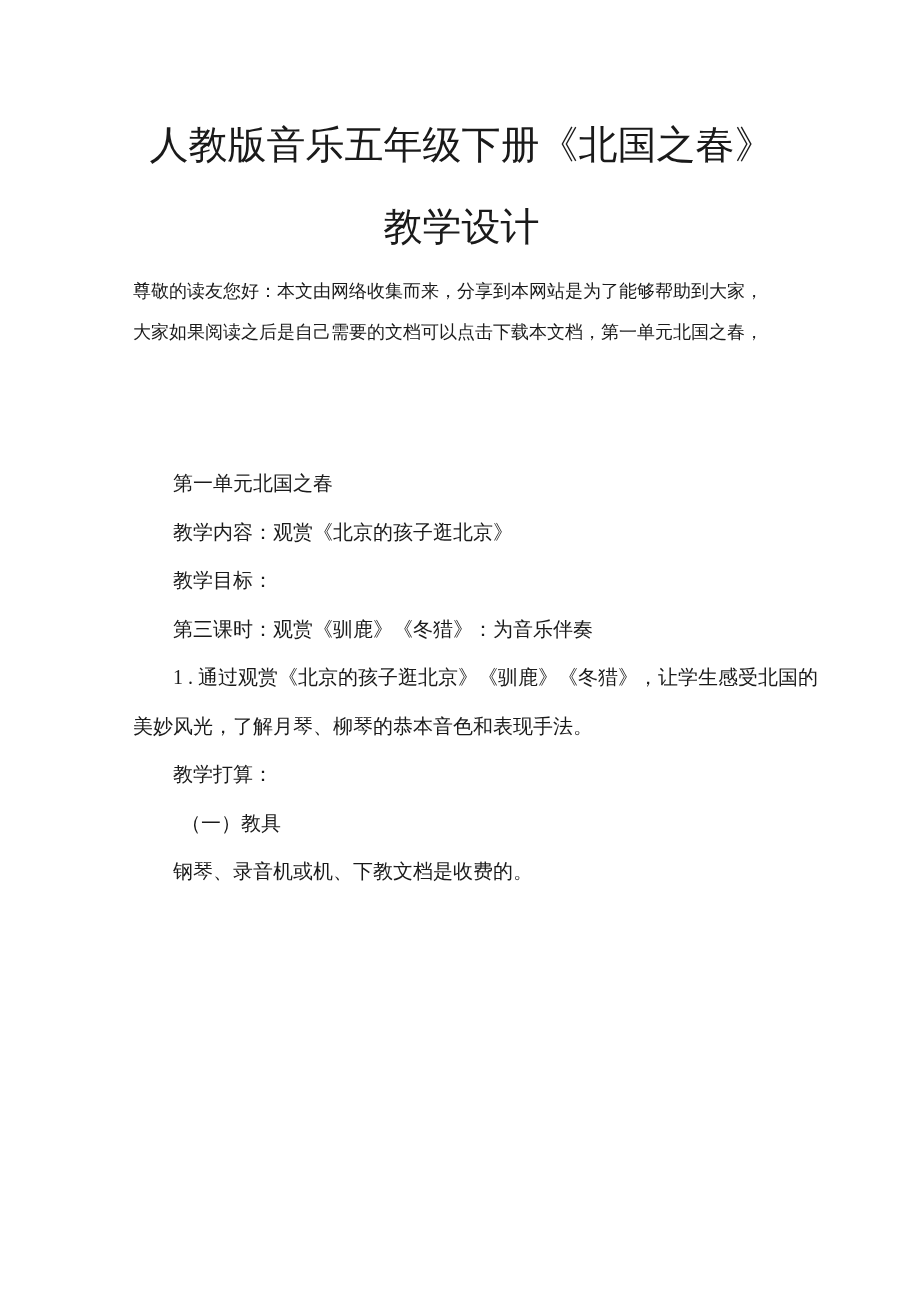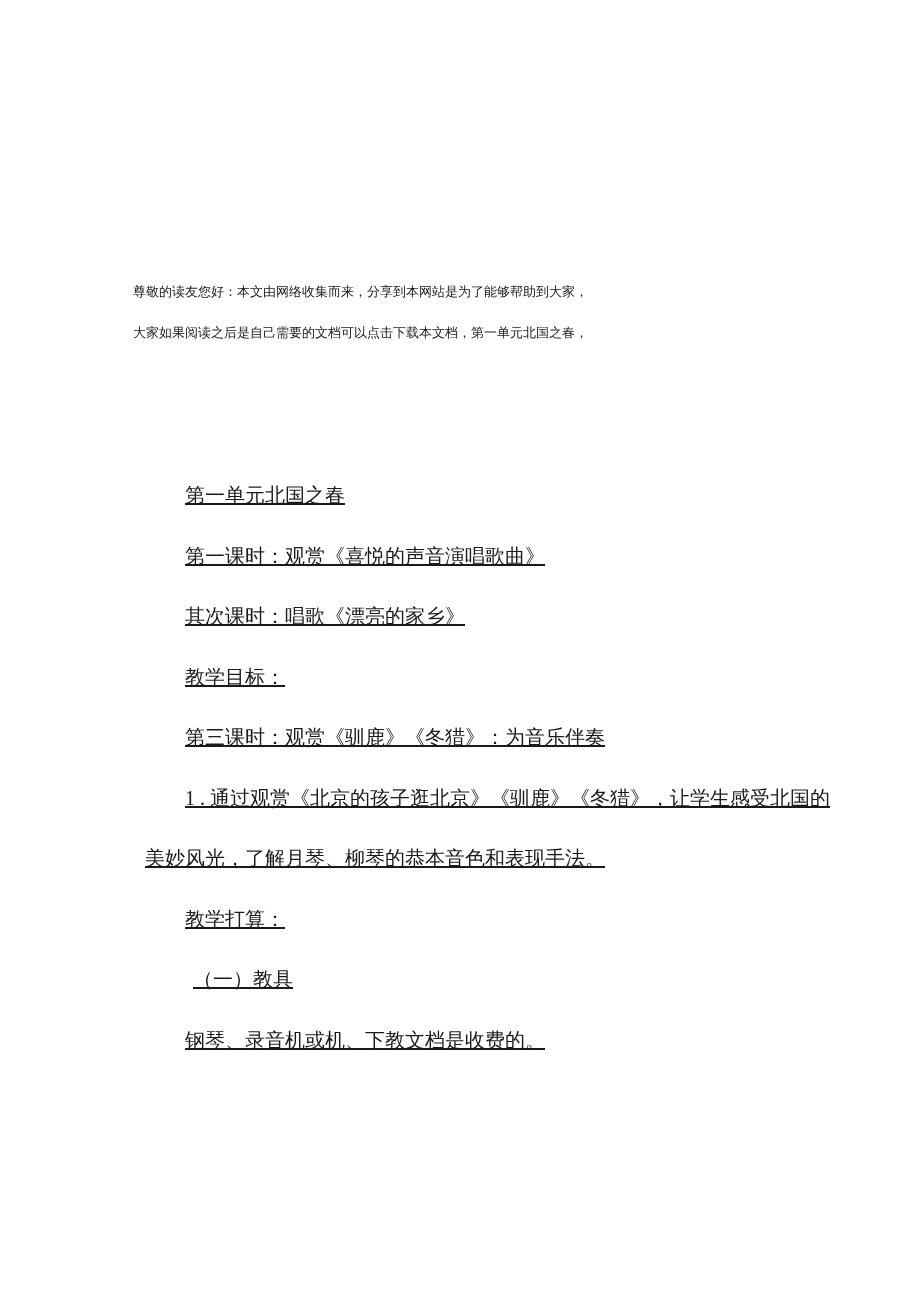--- a/index.html
+++ b/index.html
@@ -27,68 +27,70 @@
     font-weight: 400;
     letter-spacing: 0;
     white-space: nowrap;
   }
   .disclaimer {
     position: absolute;
     top: 271px;
     left: 133px;
     width: 680px;
     font-family: "Liberation Sans", "DejaVu Sans", sans-serif;
-    font-size: 13px;
+    font-size: 18px;
     line-height: 41px;
     font-weight: 400;
   }
   .disclaimer div {
     white-space: nowrap;
   }
   .body-text {
     position: absolute;
     top: 459px;
     left: 133px;
     width: 680px;
     font-family: "Liberation Serif", "DejaVu Serif", serif;
     font-size: 20px;
     line-height: 48.5px;
     font-weight: 400;
   }
   .body-text p {
-    margin: 12px;
+    margin: 0;
     padding: 0;
     white-space: nowrap;
-    text-decoration: underline;
   }
   .body-text p.indent {
     padding-left: 40px;
   }
   .body-text p.indent-paren {
     padding-left: 48px;
   }
   .body-text p.flush {
     padding-left: 0;
   }
 </style>
 </head>
 <body>
 
 <div class="page">
 
+  <div class="title-block">
+    <div>人教版音乐五年级下册《北国之春》</div>
+    <div>教学设计</div>
+  </div>
 
   <div class="disclaimer">
     <div>尊敬的读友您好：本文由网络收集而来，分享到本网站是为了能够帮助到大家，</div>
     <div>大家如果阅读之后是自己需要的文档可以点击下载本文档，第一单元北国之春，</div>
   </div>
 
   <div class="body-text">
     <p class="indent">第一单元北国之春</p>
-    <p class="indent">第一课时：观赏《喜悦的声音演唱歌曲》</p>
-    <p class="indent">其次课时：唱歌《漂亮的家乡》</p>
+    <p class="indent">教学内容：观赏《北京的孩子逛北京》</p>
     <p class="indent">教学目标：</p>
     <p class="indent">第三课时：观赏《驯鹿》《冬猎》：为音乐伴奏</p>
     <p class="indent">1 . 通过观赏《北京的孩子逛北京》《驯鹿》《冬猎》，让学生感受北国的</p>
     <p class="flush">美妙风光，了解月琴、柳琴的恭本音色和表现手法。</p>
     <p class="indent">教学打算：</p>
     <p class="indent-paren">（一）教具</p>
     <p class="indent">钢琴、录音机或机、下教文档是收费的。</p>
   </div>
 
 </div>

